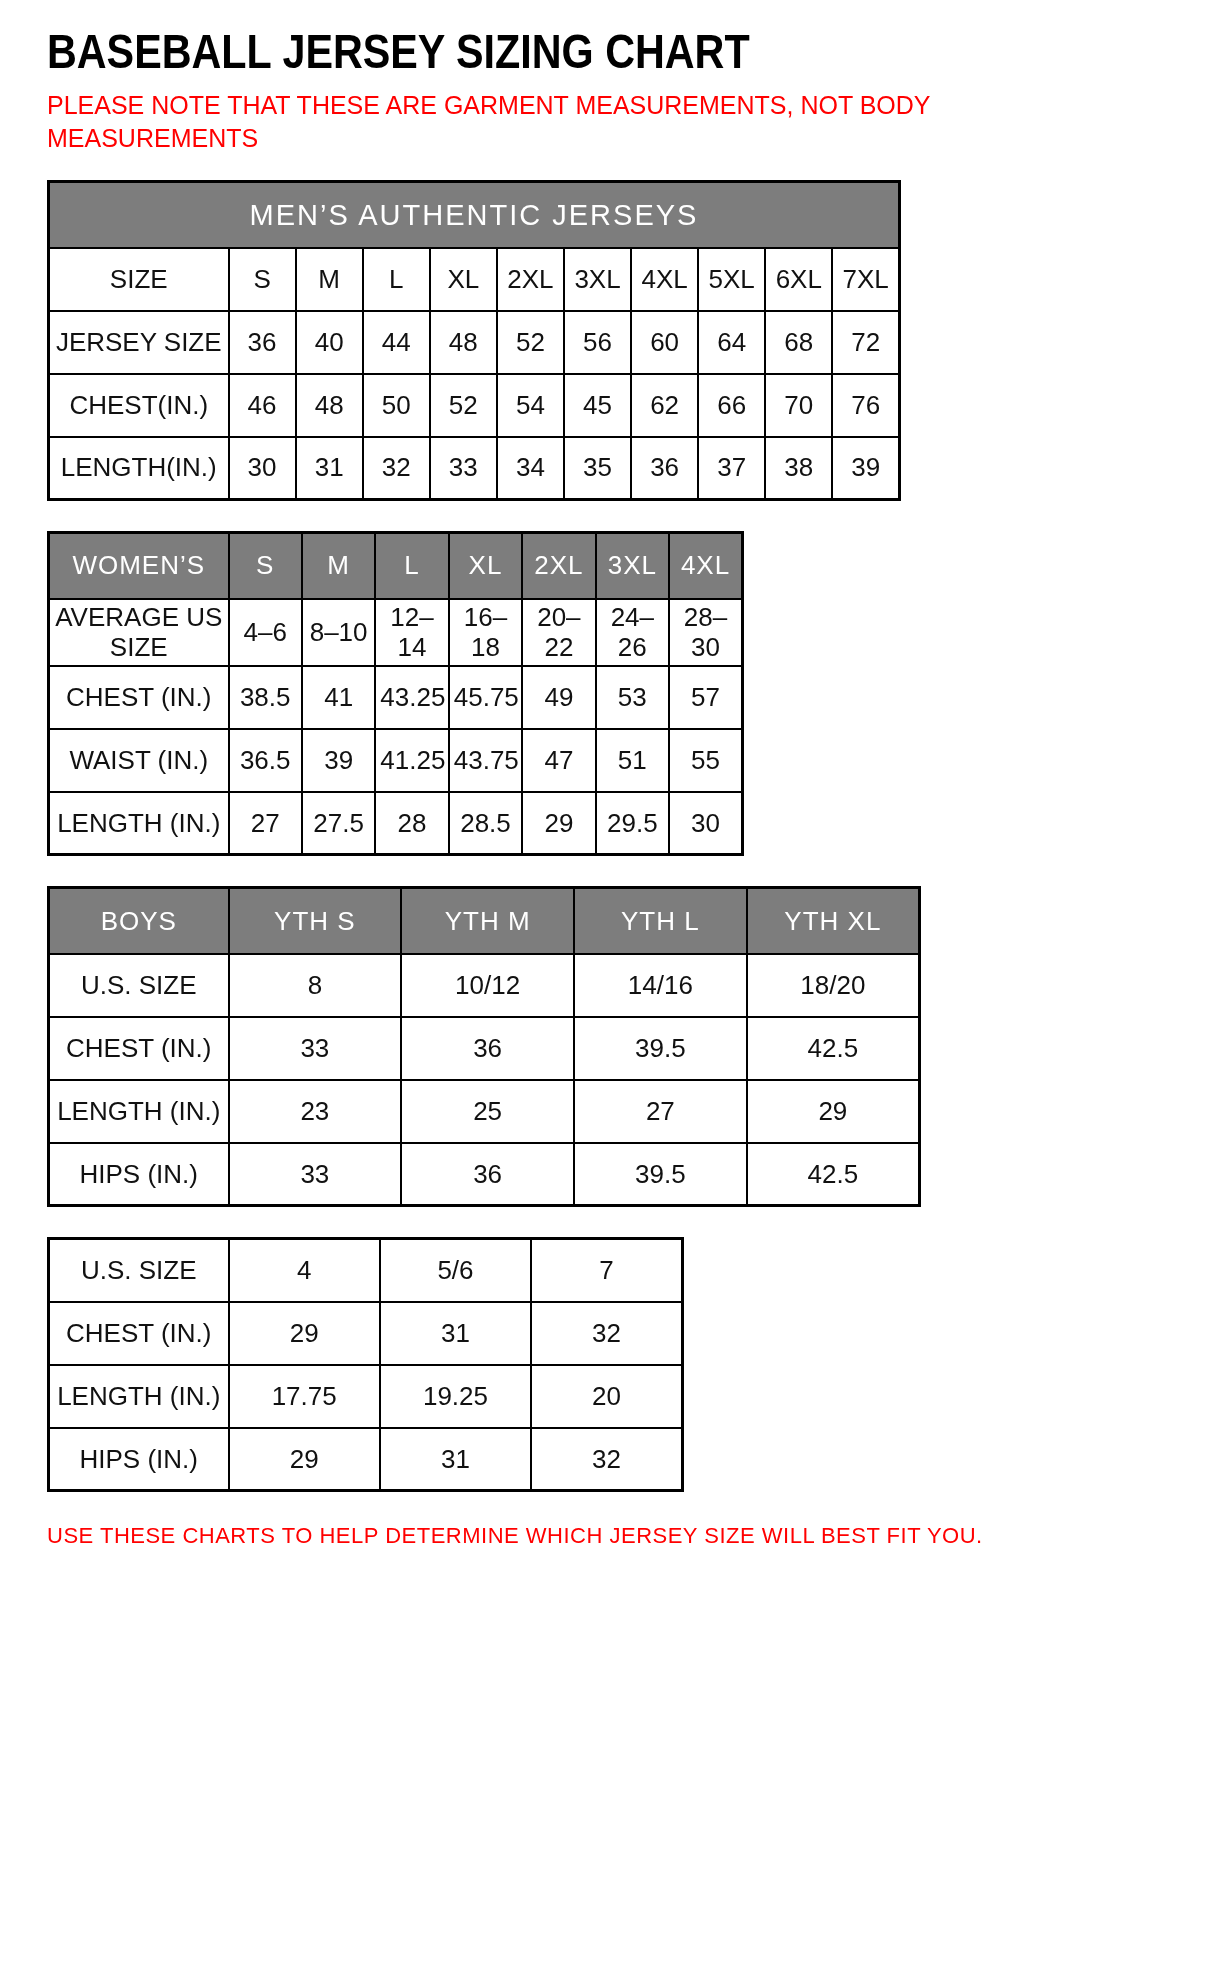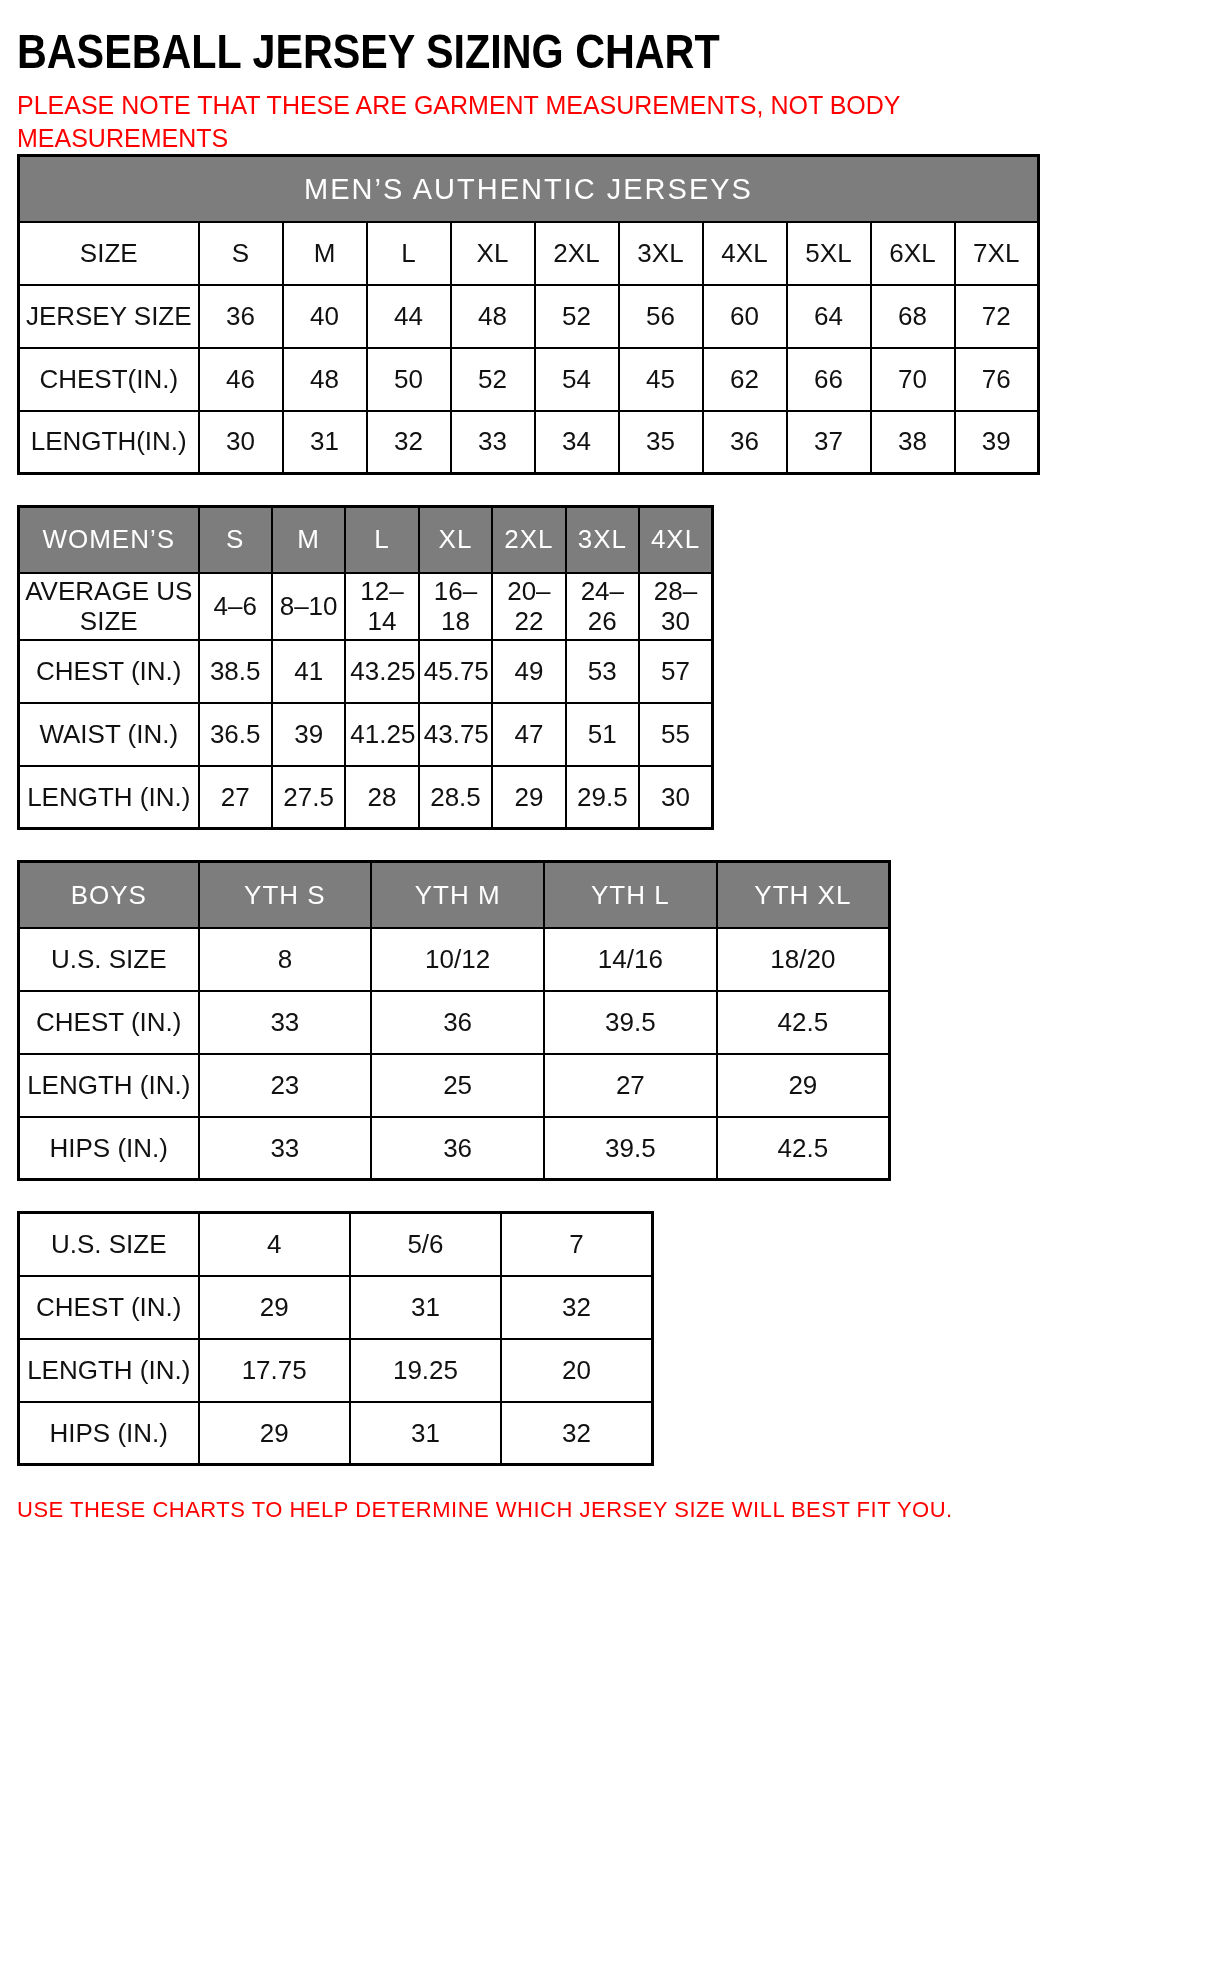--- a/index.html
+++ b/index.html
@@ -3,40 +3,40 @@
 <meta charset="utf-8">
 <style>
   * { box-sizing: border-box; }
   html, body { margin: 0; padding: 0; background: #ffffff; }
   body {
     width: 1220px;
     min-height: 1974px;
     font-family: "Liberation Sans", "DejaVu Sans", sans-serif;
     color: #111;
   }
-  .page { padding: 24px 35px 0 17px; }
+  .page { padding: 24px 35px 0 47px; }
 
   .page-title {
     font-size: 48px;
     font-weight: 900;
     color: #000;
     margin: 0 0 10px 0;
     white-space: nowrap;
     letter-spacing: 0px;
     transform: scaleX(0.86);
     transform-origin: left center;
   }
 
   .note {
     color: var(--note_red, #ff0000);
     font-size: 25px;
     line-height: 1.3;
     margin: 0;
   }
-  .note-top { max-width: 900px; }
+  .note-top { max-width: 900px; margin-bottom: 26px; }
   .note-bottom { font-size: 22px; letter-spacing: 0.5px; margin-top: 2px; white-space: nowrap; }
 
   .tables { }
 
   .size-table {
     border-collapse: collapse;
     table-layout: fixed;
     border: 3px solid #000;
     margin: 0 0 30px 0;
   }
@@ -60,21 +60,21 @@
   }
   .size-table td.head {
     background: var(--header_gray, #7d7d7d);
     color: #ffffff;
     letter-spacing: 1px;
     height: 66px;
   }
   .size-table td.row-label { }
   .label-col { width: 180px; }
 
-  .tbl-mens      { width: 1023px; }
+  .tbl-mens      { width: 854px; }
   .tbl-womens    { width: 697px; }
   .tbl-boys      { width: 874px; }
   .tbl-preschool { width: 637px; }
 </style>
 </head>
 <body>
 
 <div class="page">
   <h1 class="page-title">BASEBALL JERSEY SIZING CHART</h1>
   <p class="note note-top">PLEASE NOTE THAT THESE ARE GARMENT MEASUREMENTS, NOT BODY MEASUREMENTS</p>

